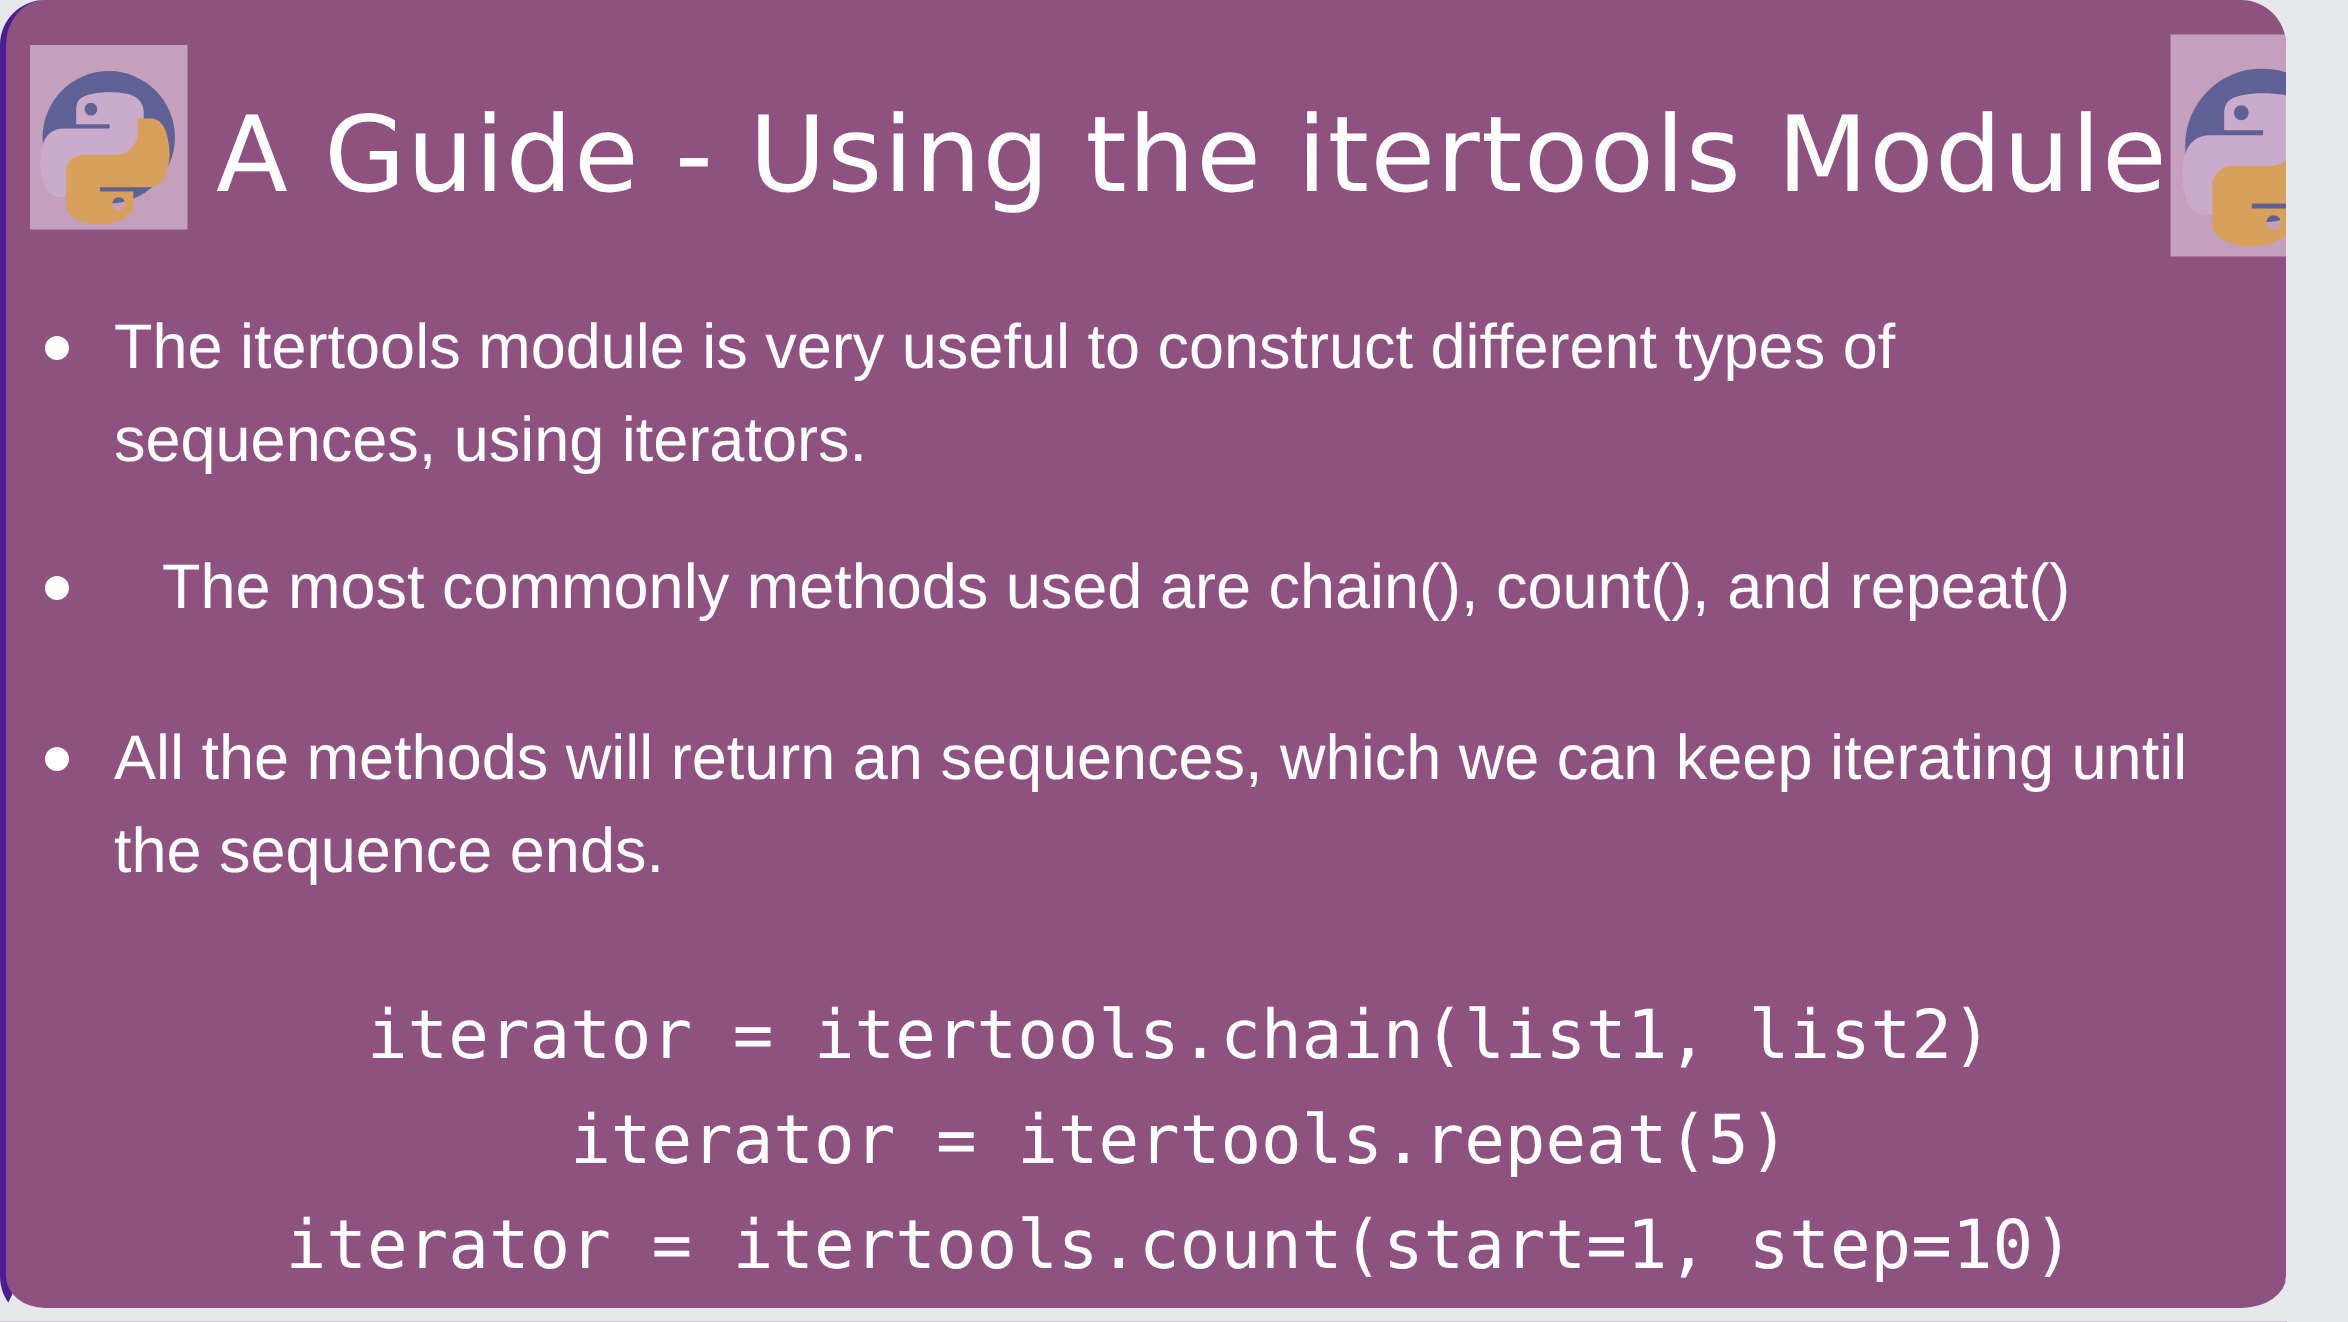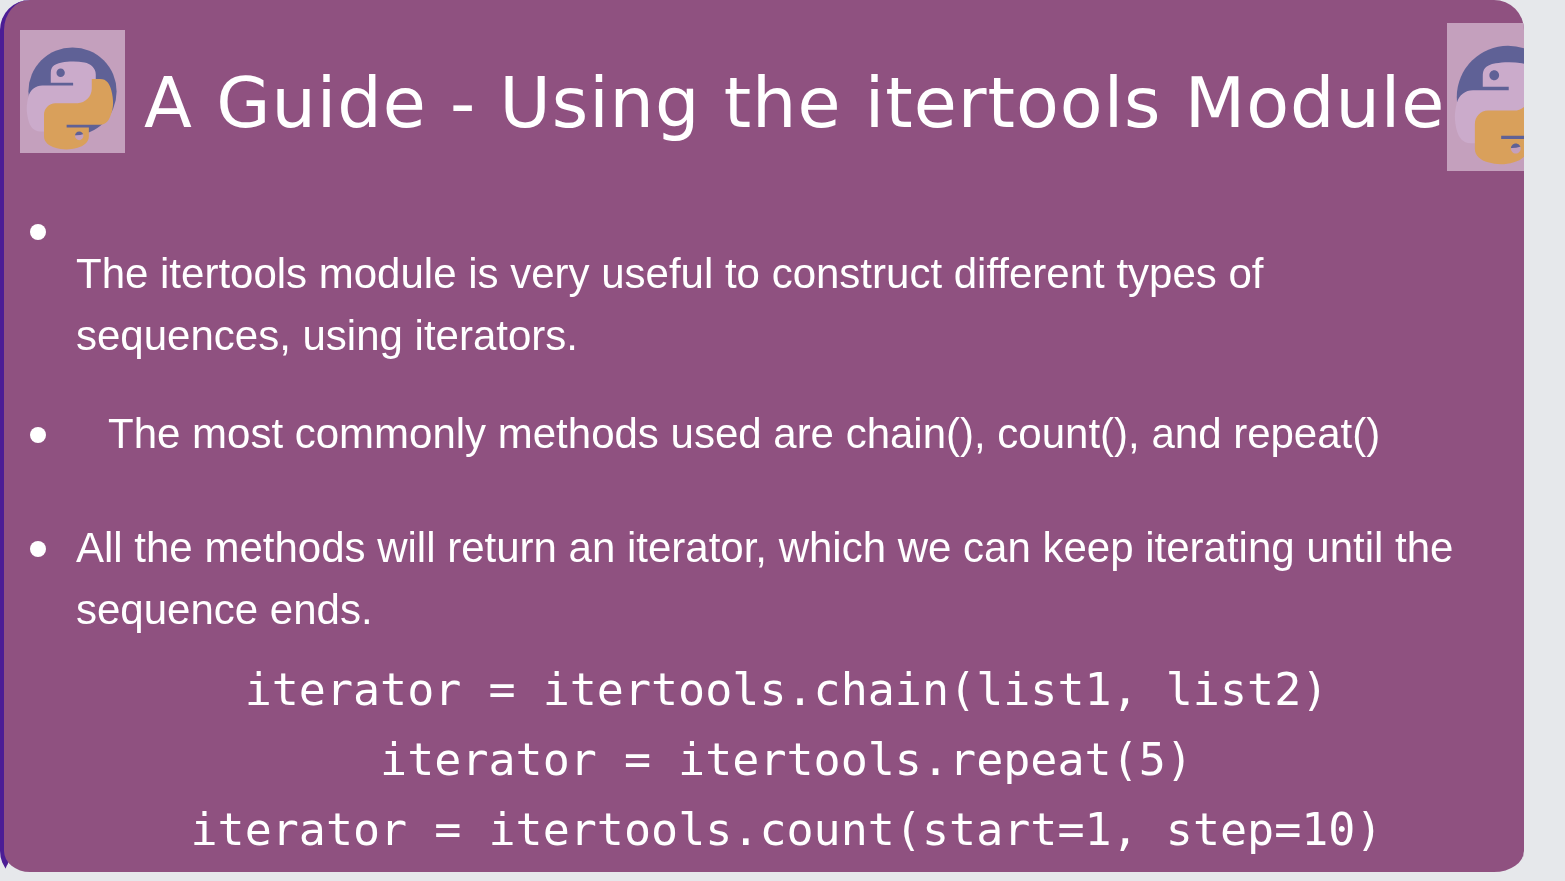--- a/index.html
+++ b/index.html
@@ -67,21 +67,21 @@
     height: 16px;
     border-radius: 50%;
     background: #ffffff;
     margin-top: 24px;
     margin-right: 30px;
   }
   .bullet .btext {
     flex: 1 1 auto;
     max-width: 1400px;
   }
-  .bullet.b1 .btext { max-width: 1410px; margin-top: 43px; }
+  .bullet.b1 .btext { max-width: 1410px; }
   .bullet.b2 { margin-bottom: 52px; gap: 32px; }
   .bullet.b3 .btext { max-width: 1440px; }
 
   
   .code-block {
     position: absolute;
     left: 0;
     top: 655px;
     width: 1565px;
     text-align: center;
@@ -123,21 +123,21 @@
       <span class="btext">The itertools module is very useful to construct different types of sequences, using iterators.</span>
     </div>
 
     <div class="bullet b2">
       <span class="dot"></span>
       <span class="btext">The most commonly methods used are chain(), count(), and repeat()</span>
     </div>
 
     <div class="bullet b3">
       <span class="dot"></span>
-      <span class="btext">All the methods will return an iterator, which we can keep iterating until the sequence ends.</span>
+      <span class="btext">All the methods will return an sequences, which we can keep iterating until the sequence ends.</span>
     </div>
 
   </div>
 
   <div class="code-block">
     <div class="code-line">iterator = itertools.chain(list1, list2)</div>
     <div class="code-line">iterator = itertools.repeat(5)</div>
     <div class="code-line">iterator = itertools.count(start=1, step=10)</div>
   </div>
 

